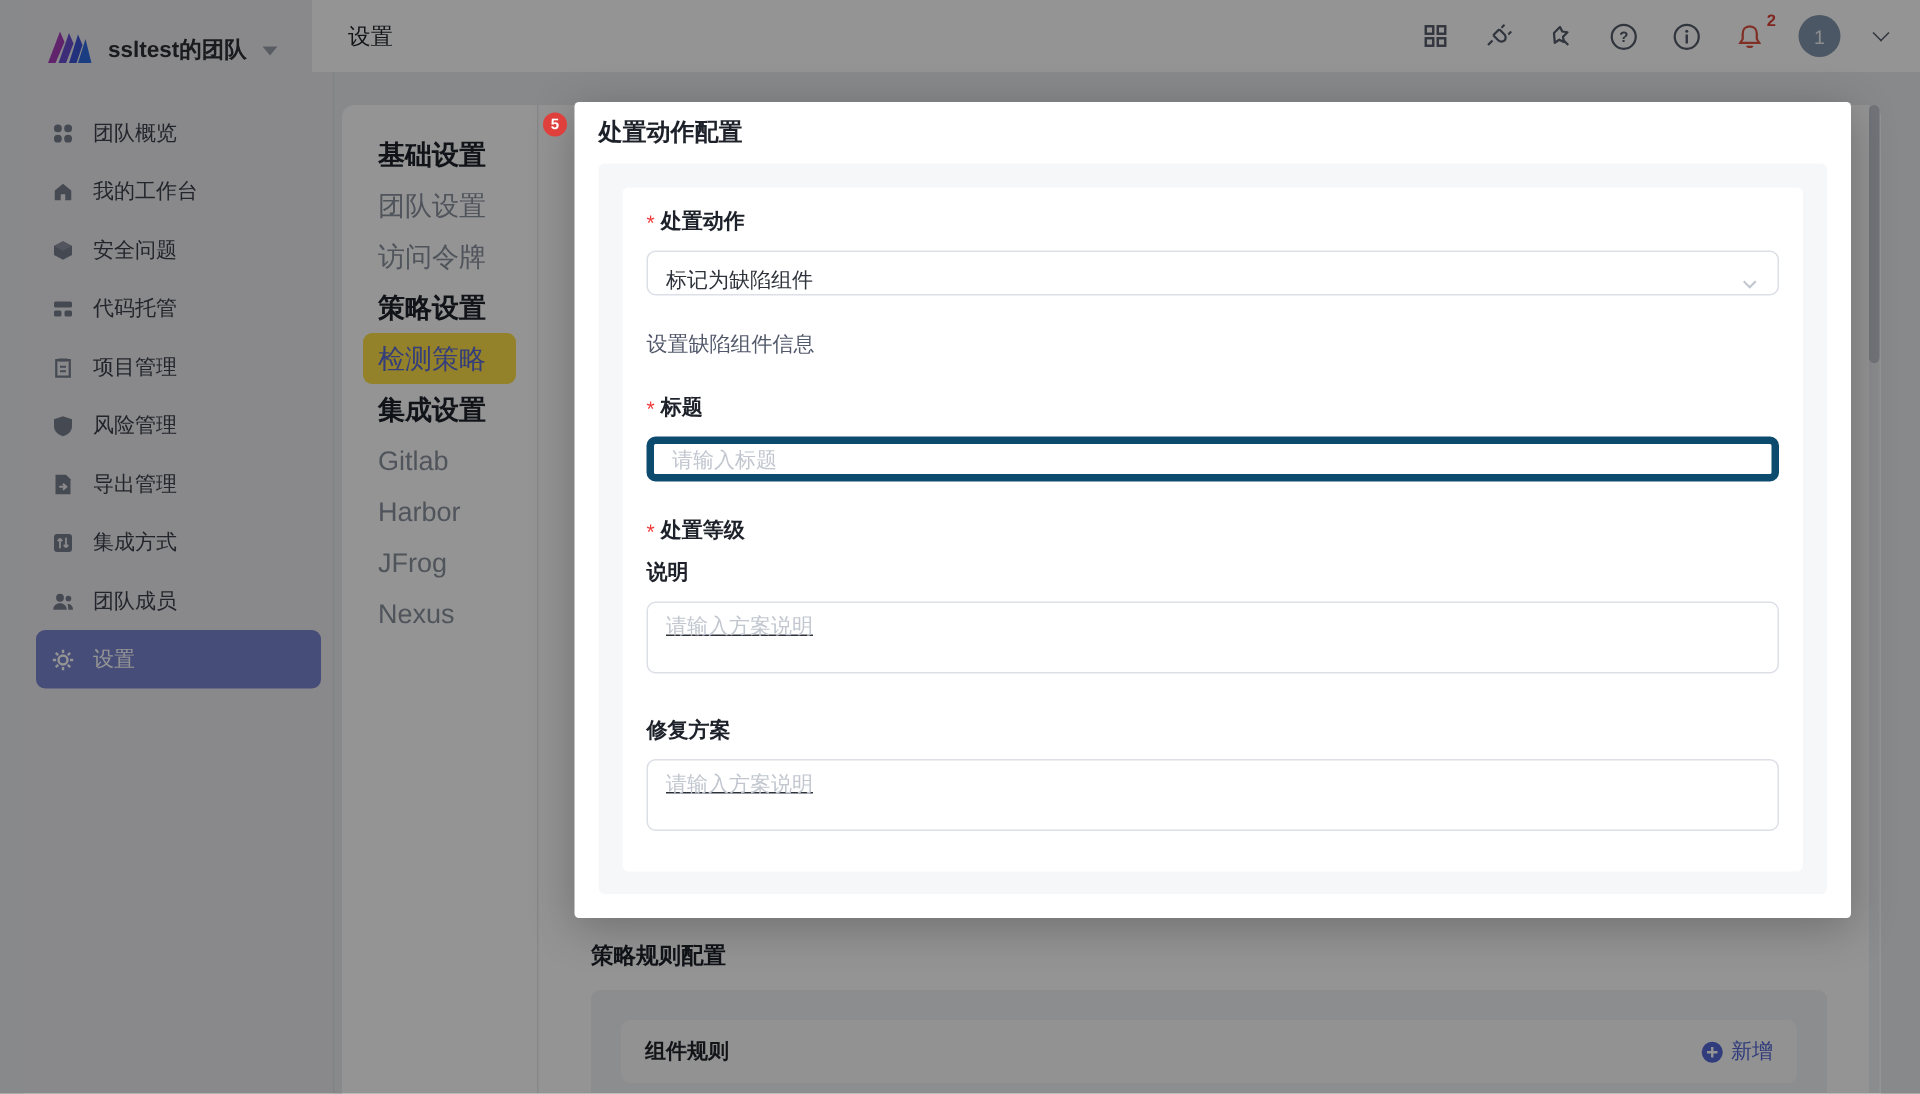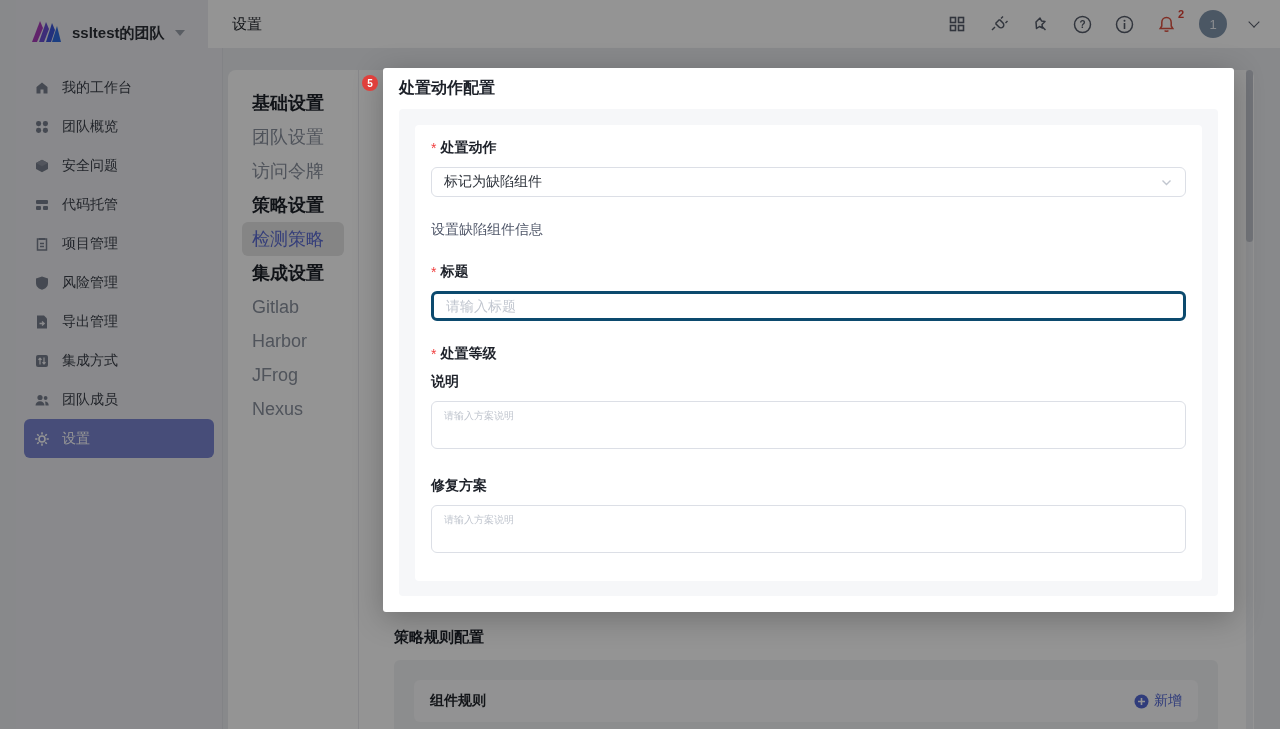--- a/index.html
+++ b/index.html
@@ -31,21 +31,21 @@
   .chev { width:8px; height:8px; border-right:1.5px solid #555c69; border-bottom:1.5px solid #555c69;
     transform:rotate(45deg); margin-top:-4px; cursor:pointer; }
 
   
   .content-card { position:absolute; left:228px; top:70px; width:1026px; bottom:0;
     background:#fff; border-radius:8px 8px 0 0; z-index:1; overflow:hidden; }
   .subnav { position:absolute; left:0; top:0; width:131px; bottom:0; border-right:1px solid #e8e9ee; padding:16px 14px 0; }
   .subnav-item { height:34px; display:flex; align-items:center; padding:0 10px; font-size:18px;
     color:#8a919e; border-radius:6px; cursor:pointer; white-space:nowrap; }
   .subnav-item.header { color:#1d2129; font-weight:bold; cursor:default; }
-  .subnav-item.active { background:#e5e5e5; color:#5c6cd2; }
+  .subnav-item.active { background:#fde047; color:#5c6cd2; }
 
   .settings-body { position:absolute; left:131px; right:0; top:0; bottom:0; padding:0 35px; }
   .rules-block { position:absolute; left:35px; right:36px; top:558px; }
   .rules-heading { font-size:15px; font-weight:bold; color:#1d2129; margin-bottom:13px; }
   .rules-panel { background:#f2f3f5; border-radius:6px; padding:20px; height:220px; }
   .rules-card { background:#fbfbfd; border-radius:6px; padding:12px 16px; display:flex;
     align-items:center; justify-content:space-between; }
   .rules-card-title { font-size:14px; font-weight:bold; color:#1f2329; }
   .add-link { display:flex; align-items:center; gap:5px; font-size:14px; color:#5468d4; cursor:pointer; }
 
@@ -59,28 +59,28 @@
     border-radius:3px; box-shadow:0 6px 30px rgba(0,0,0,0.25); z-index:60; }
   .modal-header { height:41px; display:flex; align-items:center; padding:0 16px; }
   .modal-title { font-size:16px; font-weight:bold; color:#1d2129; }
   .modal-panel { margin:0 16px; background:#f6f7f9; border-radius:4px; padding:16px; height:487px; }
   .form-card { background:#fff; border-radius:4px; padding:14px 16px 28px; height:456px; }
   .f-label { display:flex; align-items:center; gap:4px; font-size:14px; font-weight:bold;
     color:#1d2129; margin-bottom:10px; }
   .req { color:#f03e3e; font-weight:normal; }
   .control { height:30px; border:1px solid #dcdfe6; border-radius:6px; display:flex; align-items:center;
     padding:0 12px; font-size:14px; color:#2e333b; margin-bottom:24px; background:#fff; }
-  .control.select { justify-content:space-between; cursor:pointer; }
+  .control.select { justify-content:space-between; cursor:pointer;align-items:flex-end; }
   .note-text { font-size:14px; color:#51586a; margin:0 0 24px; }
-  input.text-input { width:100%; height:30px; border:3px solid #0c4a6e; border-radius:6px;
+  input.text-input { width:100%; height:30px; border:5px solid #0c4a6e; border-radius:6px;
     padding:0 12px; font-size:14px; color:#2e333b; margin-bottom:24px; outline:none;
     font-family:"Liberation Sans","DejaVu Sans",sans-serif; }
   textarea.area-input { width:100%; height:48px; border:1px solid #dcdfe6; border-radius:6px;
-    padding:7px 12px; font-size:10px; color:#2e333b; margin-bottom:24px; resize:none; outline:none;
-    font-family:"Liberation Sans","DejaVu Sans",sans-serif; }
+    padding:7px 12px; font-size:14px; color:#2e333b; margin-bottom:24px; resize:none; outline:none;
+    font-family:"Liberation Sans","DejaVu Sans",sans-serif;text-decoration:underline; }
   ::placeholder { color:#c1c6cf; opacity:1; }
 
   .anno-badge { position:absolute; left:362px; top:75px; width:16px; height:16px; border-radius:50%;
     background:#e0403c; color:#fff; font-size:10px; font-weight:bold; display:flex; align-items:center;
     justify-content:center; z-index:70; }
 </style>
 </head>
 <body>
 
 <div class="sidebar">
@@ -92,34 +92,34 @@
         <path d="M16 24 L22 5 L25 12 L21 24 Z" fill="#3d55d8"></path>
         <path d="M22 24 L27 8 L31 24 Z" fill="#2f6be0"></path>
       </svg>
     </span>
     <span class="team">ssltest的团队</span>
     <span class="caret-down"></span>
   </div>
   <div class="nav">
     <div class="nav-item">
       <svg width="16" height="16" viewBox="0 0 16 16">
-          <path d="M2.5 7 L8 2.5 L13.5 7 V13.5 H9.5 V9.5 H6.5 V13.5 H2.5 Z" fill="#787f8d"></path>
-        </svg>
-      <span>我的工作台</span>
-    </div>
-    <div class="nav-item">
-      <svg width="16" height="16" viewBox="0 0 16 16">
           <g fill="#787f8d">
             <rect x="2" y="2" width="5.2" height="5.2" rx="2.4"></rect>
             <rect x="8.8" y="2" width="5.2" height="5.2" rx="2.4"></rect>
             <rect x="2" y="8.8" width="5.2" height="5.2" rx="2.4"></rect>
             <rect x="8.8" y="8.8" width="5.2" height="5.2" rx="2.4"></rect>
           </g>
         </svg>
       <span>团队概览</span>
+    </div>
+    <div class="nav-item">
+      <svg width="16" height="16" viewBox="0 0 16 16">
+          <path d="M2.5 7 L8 2.5 L13.5 7 V13.5 H9.5 V9.5 H6.5 V13.5 H2.5 Z" fill="#787f8d"></path>
+        </svg>
+      <span>我的工作台</span>
     </div>
     <div class="nav-item">
       <svg width="16" height="16" viewBox="0 0 16 16">
           <path d="M8 1.8 L14 5 V11 L8 14.2 L2 11 V5 Z" fill="#787f8d"></path>
           <path d="M8 1.8 L14 5 L8 8.2 L2 5 Z" fill="#8d93a0"></path>
         </svg>
       <span>安全问题</span>
     </div>
     <div class="nav-item">
       <svg width="16" height="16" viewBox="0 0 16 16">

